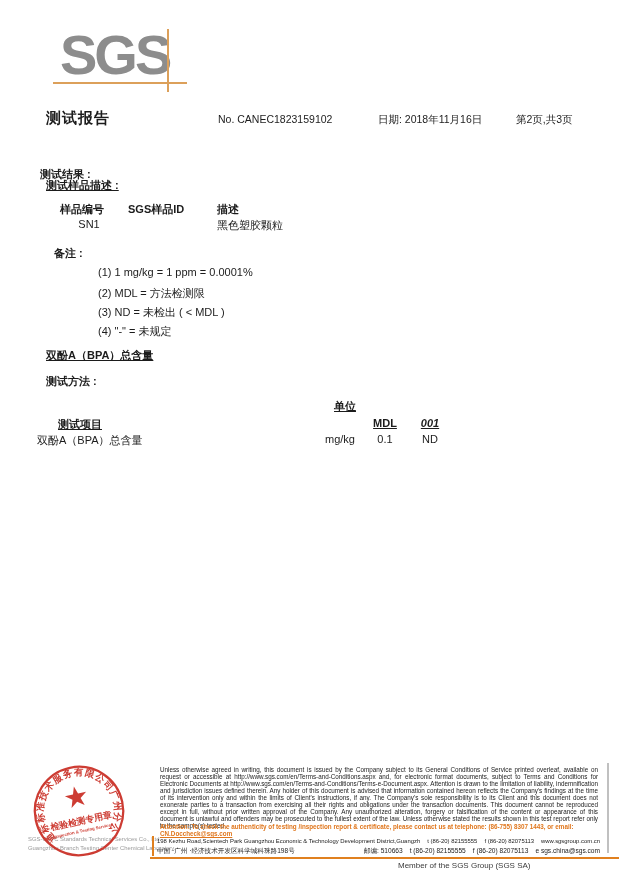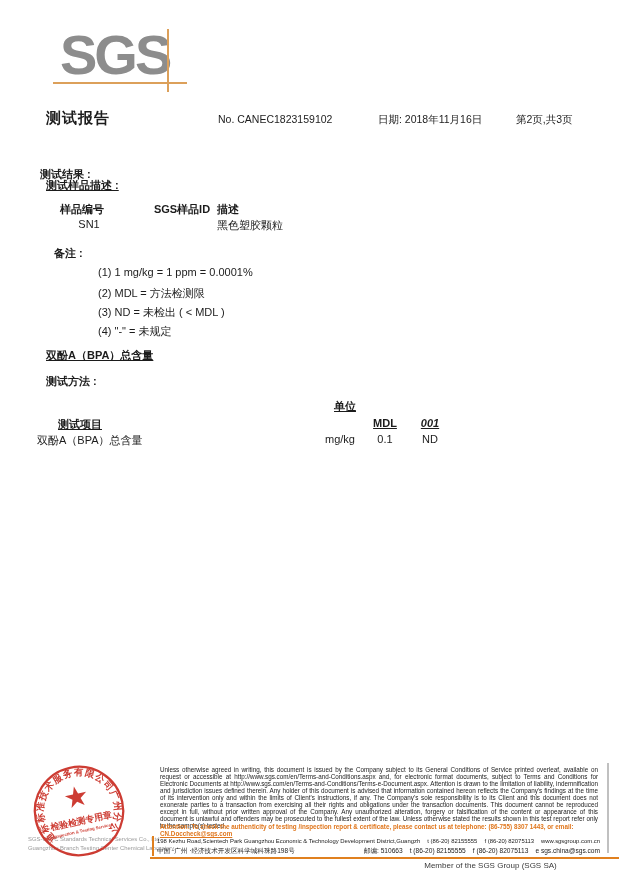--- a/index.html
+++ b/index.html
@@ -24,21 +24,21 @@
   .hdr-page{position:absolute;left:516px;top:113px;font-size:10.5px;}
 
   
   .lbl{font-size:11px;font-weight:bold;}
   .txt{font-size:11px;}
   .u{text-decoration:underline;}
   .result-label{left:40px;top:147px;margin-top:20px;}
   .sampledesc-label{left:46px;top:178px;}
 
   .st-h1{left:60px;top:202px;width:58px;text-align:left;}
-  .st-h2{left:140px;top:202px;width:84px;text-align:center;}
+  .st-h2{left:128px;top:202px;width:84px;text-align:left;}
   .st-h3{left:217px;top:202px;}
   .st-c1{left:60px;top:218px;width:58px;text-align:center;}
   .st-c2{left:124px;top:218px;width:92px;text-align:center;}
   .st-c3{left:217px;top:218px;}
 
   .remark-label{left:44px;top:246px;margin-left:10px;}
   .remark-0{left:98px;top:266px;}
   .remark-1{left:98px;top:286px;}
   .remark-2{left:98px;top:305px;}
   .remark-3{left:98px;top:324px;}
@@ -68,21 +68,21 @@
   .attention .mail{text-decoration:underline;}
   .addr-row{position:absolute;left:157px;width:443px;font-size:5.9px;color:#222;white-space:nowrap;display:flex;gap:7px;}
   .addr-row1{top:838px;}
   .addr-row2{top:847px;font-size:6.6px;}
   .addr-row .grow{flex:1 1 auto;overflow:hidden;}
   .company-l1{position:absolute;left:28px;top:836px;font-size:5.9px;color:#9a9a9a;white-space:nowrap;}
   .company-l2{position:absolute;left:28px;top:845px;font-size:5.9px;color:#9a9a9a;white-space:nowrap;}
   .footer-vline-orange{position:absolute;left:152px;top:836px;width:2px;height:20px;background:#e0801f;}
   .footer-hline-orange{position:absolute;left:150px;top:857px;width:469px;height:2px;background:#e0801f;}
   .footer-vline-gray{position:absolute;left:607px;top:763px;width:2px;height:90px;background:#c0c0c0;}
-  .member{position:absolute;left:398px;top:861px;width:185px;text-align:center;font-size:8px;color:#3a3a3a;}
+  .member{position:absolute;left:398px;top:861px;width:185px;text-align:left;font-size:8px;color:#3a3a3a;}
 
   .stamp{position:absolute;left:32px;top:764px;width:94px;height:94px;transform:rotate(-12deg);opacity:0.9;}
 </style>
 </head>
 <body>
 
 <div class="page">
 
   <div class="logo-text">SGS</div>
   <div class="logo-hline"></div>

